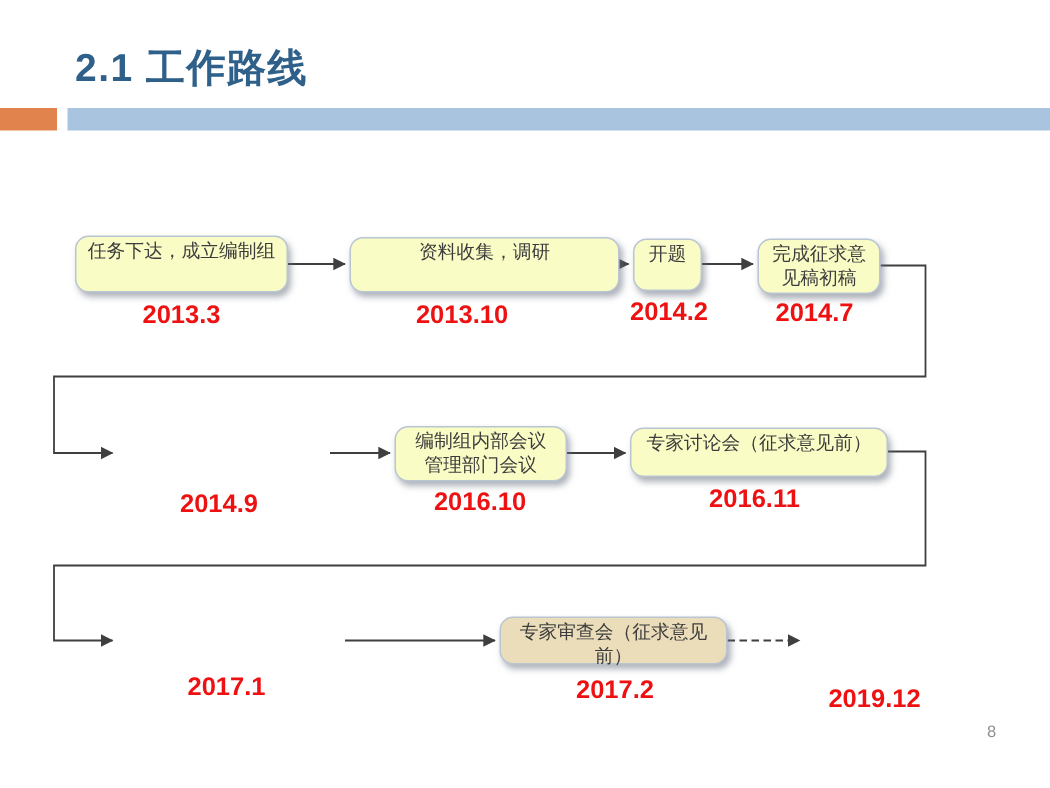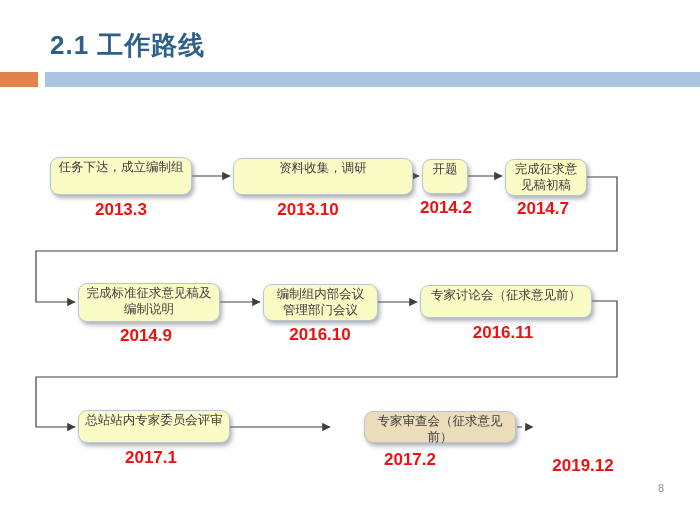--- a/index.html
+++ b/index.html
@@ -46,21 +46,21 @@
     border-radius:9px;
     box-shadow:2px 3px 4px rgba(105,115,130,0.55);
     display:flex;align-items:flex-start;justify-content:center;
     text-align:center;
     color:var(--box-text);
     font-size:12.5px;line-height:16px;
     box-sizing:border-box;
     padding:1px 4px;
   }
   .node .node-label{white-space:pre-line;}
-  .node.tan{background:var(--tan-fill);margin-left:31px;}
+  .node.tan{background:var(--tan-fill);}
   .node.dotted{
     background:#ffffff;
     border:2.5px dotted var(--dotted-blue);
     border-radius:10px;
     box-shadow:none;
   }
   .date{
     position:absolute;
     transform:translateX(-50%);
     color:var(--date-red);
@@ -112,40 +112,33 @@
     <span class="node-label">开题</span>
   </div>
   <div class="date" style="left:446px;top:198px">2014.2</div>
 
   <div class="node" style="left:505px;top:159px;width:82px;height:37px">
     <span class="node-label">完成征求意
 见稿初稿</span>
   </div>
   <div class="date" style="left:543px;top:199px">2014.7</div>
 
-  <div class="node" style="left:78px;top:283px;width:142px;height:39px">
-    <span class="node-label">完成标准征求意见稿及
-编制说明</span>
-  </div>
   <div class="date" style="left:146px;top:326px">2014.9</div>
 
   <div class="node" style="left:263px;top:284px;width:115px;height:37px">
     <span class="node-label">编制组内部会议
 管理部门会议</span>
   </div>
   <div class="date" style="left:320px;top:325px">2016.10</div>
 
   <div class="node" style="left:420px;top:285px;width:172px;height:33px">
     <span class="node-label">专家讨论会（征求意见前）</span>
   </div>
   <div class="date" style="left:503px;top:323px">2016.11</div>
 
-  <div class="node" style="left:78px;top:410px;width:152px;height:33px">
-    <span class="node-label">总站站内专家委员会评审</span>
-  </div>
   <div class="date" style="left:151px;top:448px">2017.1</div>
 
   <div class="node tan" style="left:333px;top:411px;width:152px;height:32px">
     <span class="node-label">专家审查会（征求意见前）</span>
   </div>
   <div class="date" style="left:410px;top:450px">2017.2</div>
 
   <div class="date" style="left:583px;top:456px">2019.12</div>
 
   <div class="page-number">8</div>

